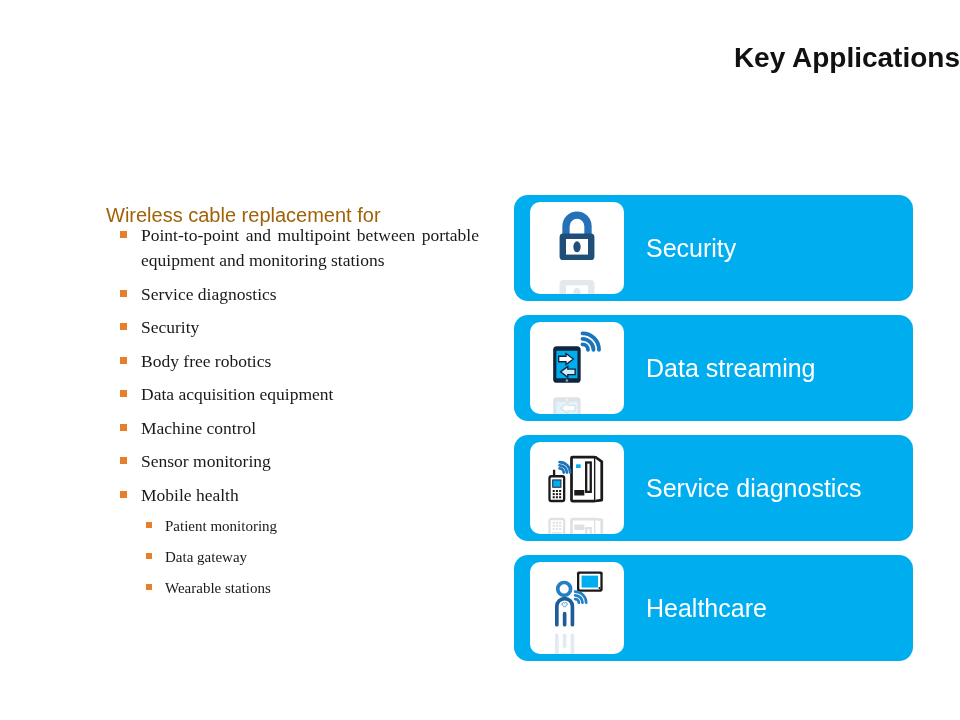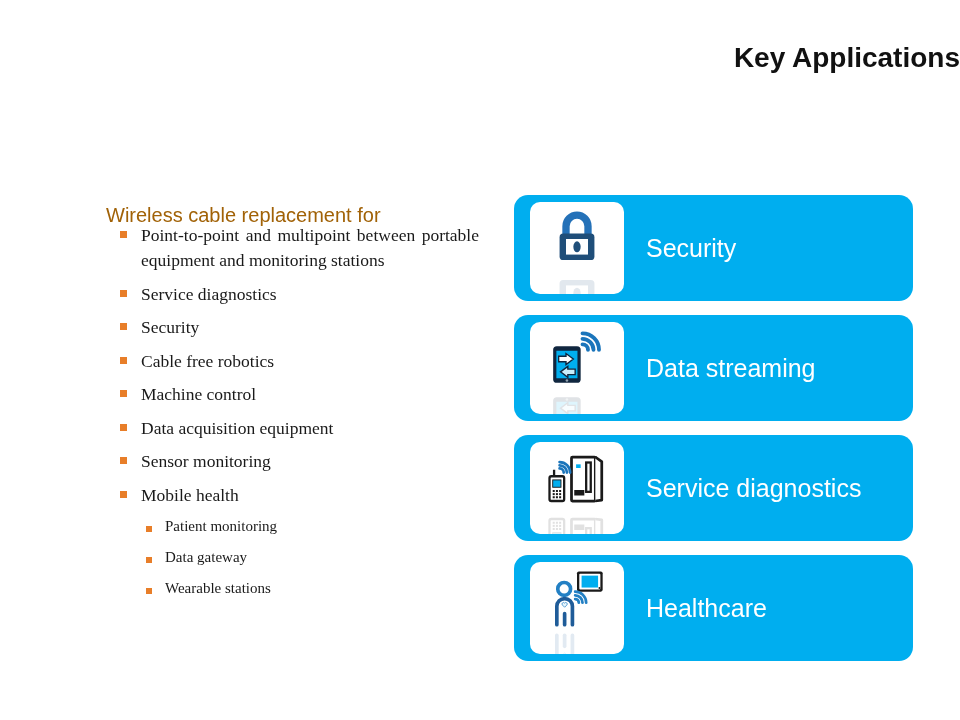--- a/index.html
+++ b/index.html
@@ -28,21 +28,21 @@
   .bullet-list{position:absolute;top:223px;left:120px;width:400px;font-family:Liberation Serif, serif;}
   .b-item{display:flex;align-items:flex-start;margin-bottom:8.5px;}
   .b-sq{
     flex:0 0 auto;width:7px;height:7px;margin:8px 14px 0 0;
     background:#E87E29;
   }
   .b-text{font-size:17.5px;line-height:25px;white-space:nowrap;}
   .b-text.justify{white-space:normal;width:338px;text-align:justify;}
 
   .sub-list{margin:7px 0 0 26px;}
-  .s-item{display:flex;align-items:center;margin-bottom:9px;}
+  .s-item{display:flex;align-items:flex-start;margin-bottom:9px;}
   .s-sq{
     flex:0 0 auto;width:6px;height:6px;margin:7px 13px 0 0;
     background:#E87E29;
   }
   .s-text{font-size:15px;line-height:22px;white-space:nowrap;}
 
   .cards{
     position:absolute;top:195px;left:514px;width:399px;
     display:flex;flex-direction:column;gap:14px;
   }
@@ -148,29 +148,29 @@
     <div class="b-item">
       <span class="b-sq"></span>
       <span class="b-text">Service diagnostics</span>
     </div>
     <div class="b-item">
       <span class="b-sq"></span>
       <span class="b-text">Security</span>
     </div>
     <div class="b-item">
       <span class="b-sq"></span>
-      <span class="b-text">Cable free robotics</span>
+      <span class="b-text">Body free robotics</span>
+    </div>
+    <div class="b-item">
+      <span class="b-sq"></span>
+      <span class="b-text">Data acquisition equipment</span>
     </div>
     <div class="b-item">
       <span class="b-sq"></span>
       <span class="b-text">Machine control</span>
-    </div>
-    <div class="b-item">
-      <span class="b-sq"></span>
-      <span class="b-text">Data acquisition equipment</span>
     </div>
     <div class="b-item">
       <span class="b-sq"></span>
       <span class="b-text">Sensor monitoring</span>
     </div>
     <div class="b-item" style="margin-bottom:0;">
       <span class="b-sq"></span>
       <span class="b-text">Mobile health</span>
     </div>
     <div class="sub-list">

